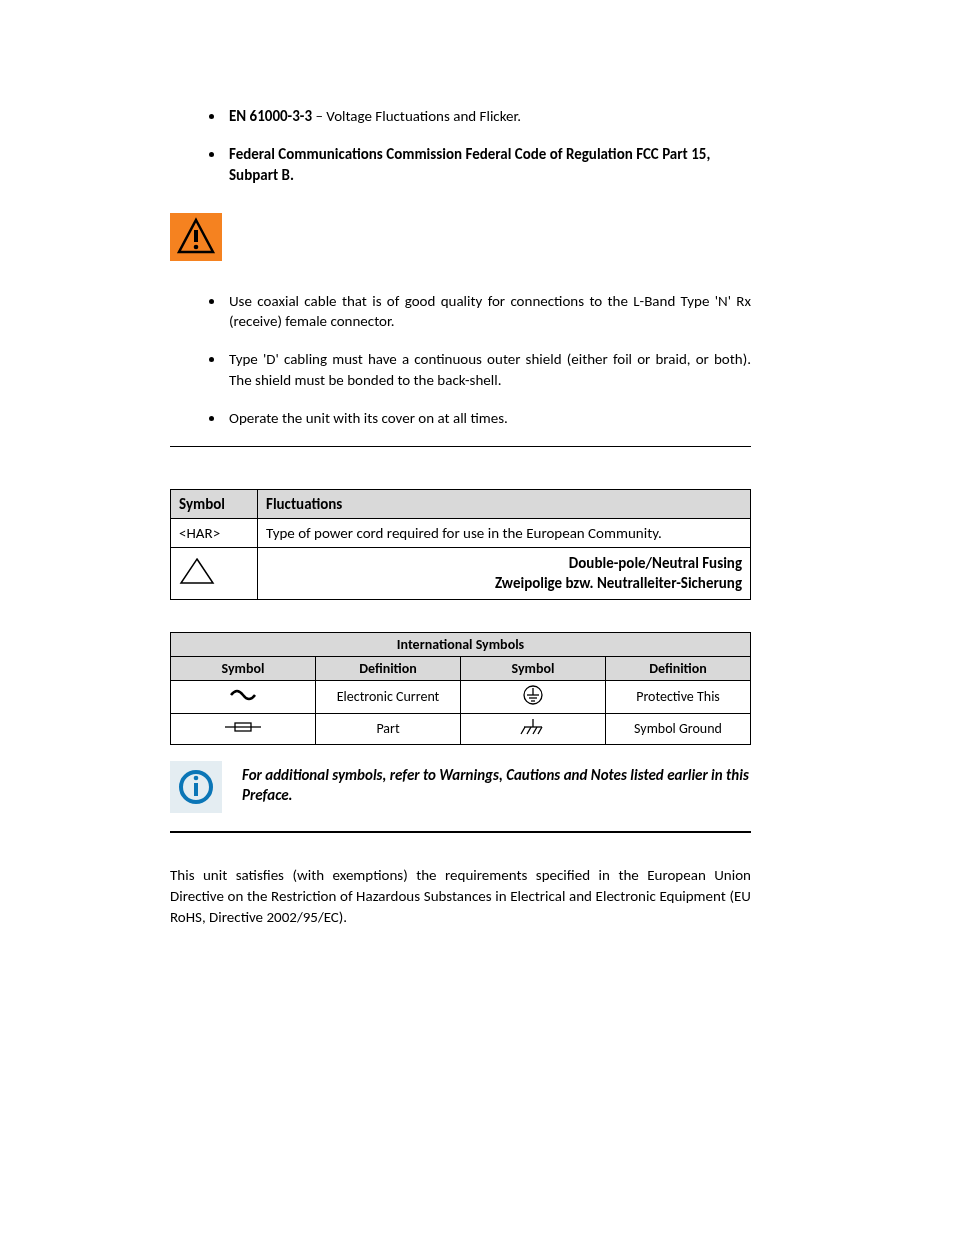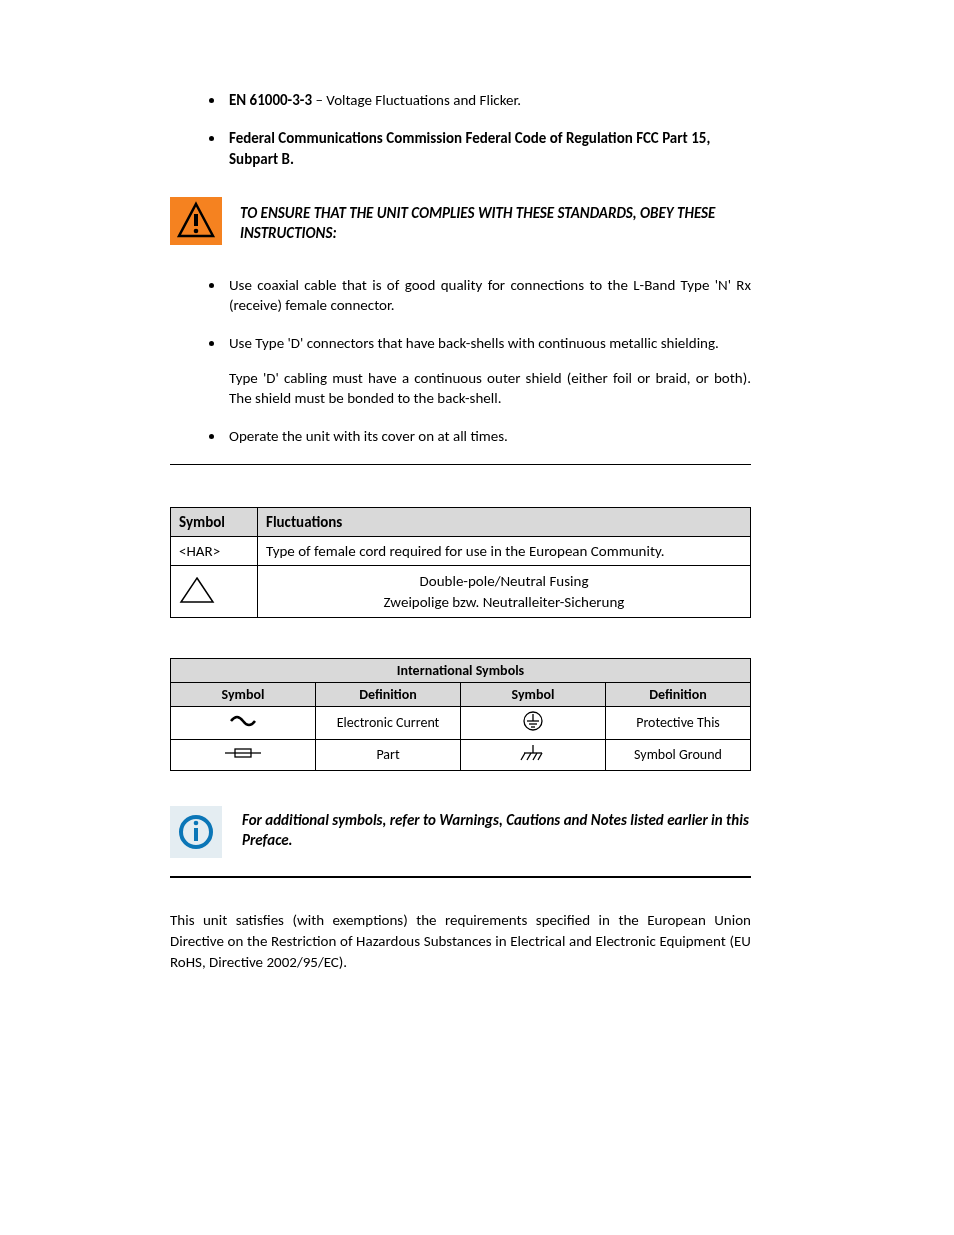--- a/index.html
+++ b/index.html
@@ -5,21 +5,21 @@
   body {
     margin: 0;
     font-family: Calibri, "Segoe UI", Arial, sans-serif;
     font-size: 15px;
     color: #000;
     background: #fff;
   }
   .page {
     width: 851px;
     box-sizing: border-box;
-    padding: 60px 100px 60px 170px;
+    padding: 76px 100px 60px 170px;
   }
   ul.bullets {
     list-style: disc;
     margin: 30px 0 0 0;
     padding-left: 55px;
   }
   ul.bullets > li {
     margin-bottom: 18px;
     line-height: 1.35;
     padding-left: 4px;
@@ -74,38 +74,38 @@
     vertical-align: middle;
   }
   table.sym th {
     background: #d9d9d9;
     font-weight: bold;
     text-align: left;
   }
   table.intl {
     border-collapse: collapse;
     width: 100%;
-    margin-top: 40px;
+    margin-top: 32px;
     font-size: 14px;
   }
   table.intl th, table.intl td {
     border: 1px solid #000;
     padding: 3px 6px;
     text-align: center;
     vertical-align: middle;
   }
   table.intl th {
     background: #d9d9d9;
     font-weight: bold;
   }
   .cell-sym { width: 25%; }
   .info-block {
     display: flex;
     align-items: flex-start;
-    margin-top: 35px;
+    margin-top: 16px;
   }
   .info-icon {
     width: 52px;
     height: 52px;
     flex: 0 0 52px;
     background: #e4edf2;
     display: flex;
     align-items: center;
     justify-content: center;
     margin-right: 20px;
@@ -114,21 +114,21 @@
     font-weight: bold;
     font-style: italic;
     line-height: 1.35;
     padding-top: 4px;
   }
   .body-para {
     margin-top: 32px;
     line-height: 1.4;
     text-align: justify;
   }
-  .center-bold { text-align: center; font-weight: normal; line-height: 1.35; }
+  .center-bold { text-align: right; font-weight: bold; line-height: 1.35; }
   .sym-col1 { width: 70px; text-align: left; }
 </style>
 </head>
 <body>
 
 <div class="page">
 
   <ul class="bullets">
     <li>
       <span class="bold">EN 61000-3-3</span><span> – Voltage Fluctuations and Flicker.</span>
@@ -139,47 +139,45 @@
   </ul>
 
   <div class="warning-block">
     <div class="warning-icon">
       <svg width="40" height="40" viewBox="0 0 40 40">
         <polygon points="20,3 37,35 3,35" fill="none" stroke="#000" stroke-width="2.5"></polygon>
         <rect x="18" y="13" width="4" height="12" fill="#000"></rect>
         <circle cx="20" cy="30" r="2.3" fill="#000"></circle>
       </svg>
     </div>
-    <div class="warning-text">TO ENSURE THAT THE UNIT COMPLIES WITH THESE STANDARDS, OBEY THESE INSTRUCTIONS:</div>
   </div>
 
   <ul class="bullets">
     <li class="justify">
       <span>Use coaxial cable that is of good quality for connections to the L-Band Type 'N' Rx (receive) female connector.</span>
     </li>
     <li>
-      <span>Use Type 'D' connectors that have back-shells with continuous metallic shielding.</span>
       <div class="sub-para">Type 'D' cabling must have a continuous outer shield (either foil or braid, or both). The shield must be bonded to the back-shell.</div>
     </li>
     <li>
       <span>Operate the unit with its cover on at all times.</span>
     </li>
   </ul>
 
   <hr class="section-rule">
 
   <table class="sym">
     <tbody>
         <tr>
       <th class="sym-col1">Symbol</th>
       <th>Fluctuations</th>
     </tr>
     <tr>
       <td class="sym-col1">&lt;HAR&gt;</td>
-      <td>Type of female cord required for use in the European Community.</td>
+      <td>Type of power cord required for use in the European Community.</td>
     </tr>
     <tr>
       <td class="sym-col1">
         <svg width="36" height="28" viewBox="0 0 36 28">
           <polygon points="18,2 34,26 2,26" fill="none" stroke="#000" stroke-width="1.5"></polygon>
         </svg>
       </td>
       <td class="center-bold">
         <span>Double-pole/Neutral Fusing</span><br>
         <span>Zweipolige bzw. Neutralleiter-Sicherung</span>

